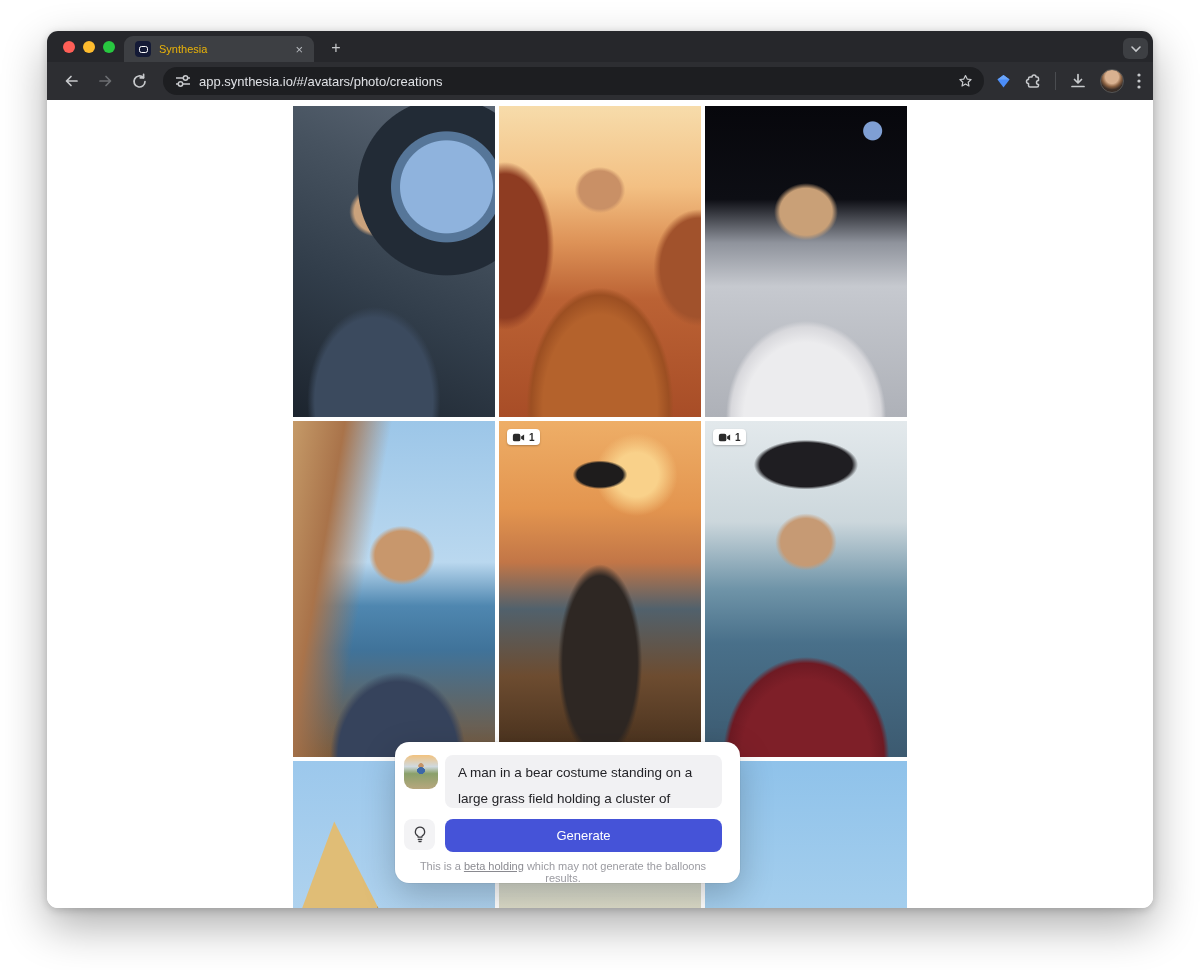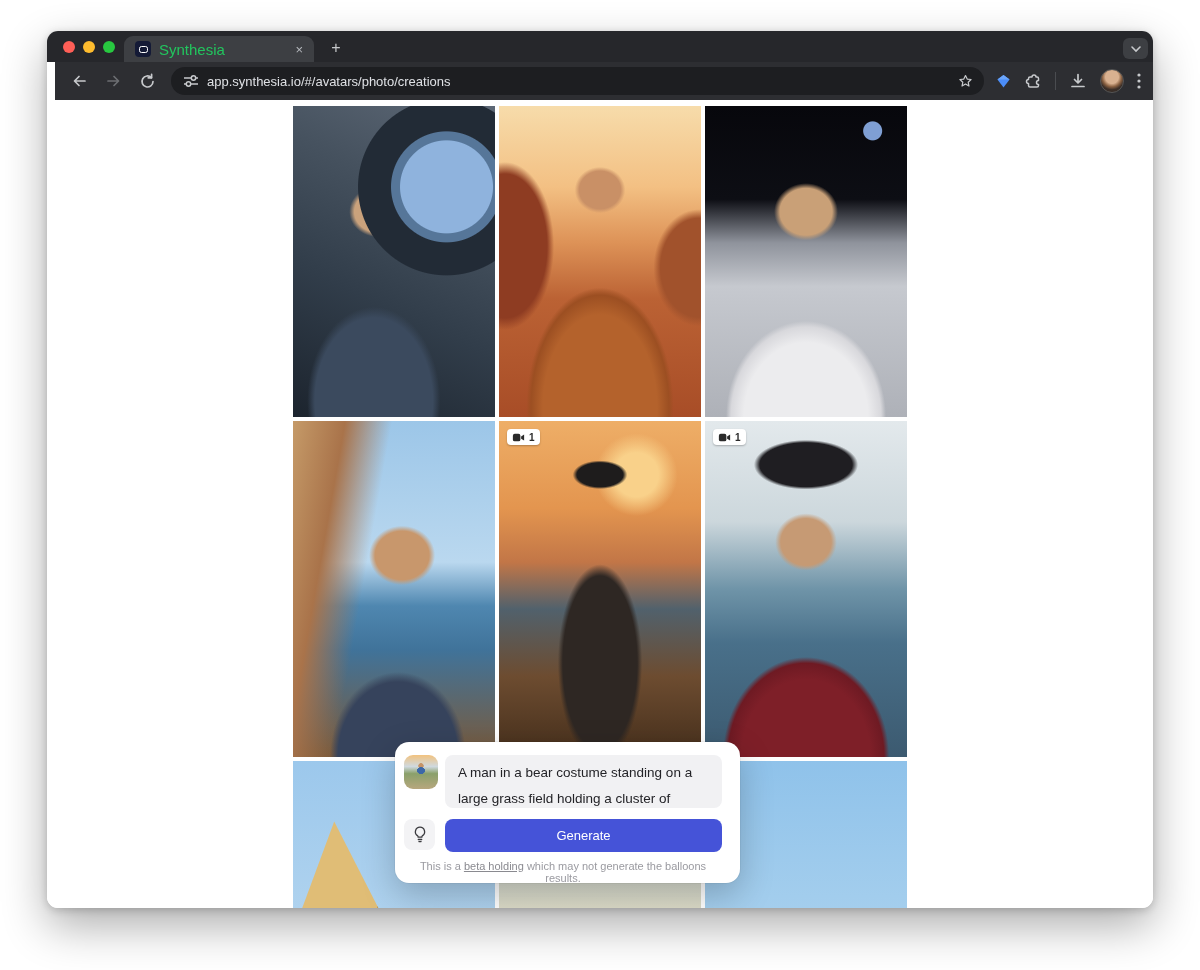--- a/index.html
+++ b/index.html
@@ -26,31 +26,31 @@
   .light.red{ background:#ff5f57; } .light.yellow{ background:#febc2e; } .light.green{ background:#28c840; }
 
   .tab {
     position:absolute; left:77px; bottom:0; width:190px; height:26px;
     background:#3d3f43; border-radius:9px 9px 0 0;
     display:flex; align-items:center; padding:0 8px 0 11px; gap:8px;
   }
   .favicon { width:16px; height:16px; border-radius:4px; background:#141a36;
     display:flex; align-items:center; justify-content:center; flex:none; }
   .favicon i { display:block; width:9px; height:7px; border:1.4px solid #fff; border-radius:2.5px; }
-  .tab-title { color:#22c55e; font-size:15px; flex:1; white-space:nowrap; overflow:hidden; }
+  .tab-title { color:#eab308; font-size:11px; flex:1; white-space:nowrap; overflow:hidden; }
   .tab-close { color:#b6b9be; font-size:13px; line-height:1; cursor:default; padding:1px 3px; border-radius:3px; }
   .newtab-btn { position:absolute; left:280px; top:8px; width:18px; height:18px; color:#c7c9cc;
     font-size:16px; line-height:17px; text-align:center; border-radius:4px; }
   .win-chevron { position:absolute; right:5px; top:7px; width:25px; height:21px; background:#3d3f43;
     border-radius:6px; display:flex; align-items:center; justify-content:center; }
 
   
   .toolbar {
     height:38px; background:#2d2e32; display:flex; align-items:center;
-    padding:0 12px 0 10px; gap:6px;margin-left:8px;
+    padding:0 12px 0 10px; gap:6px;
   }
   .nav-btn { width:28px; height:28px; border-radius:50%; display:flex; align-items:center; justify-content:center; flex:none; }
   .omnibox {
     flex:1; height:28px; background:#1d1e21; border-radius:14px; margin:0 6px 0 4px;
     display:flex; align-items:center; padding:0 10px 0 12px; gap:8px; min-width:0;
   }
   .url-text { color:#dfe1e5; font-size:13px; flex:1; white-space:nowrap; overflow:hidden; }
   .tool-right { display:flex; align-items:center; gap:13px; flex:none; }
   .divider-v { width:1px; height:18px; background:#4a4c50; }
   .avatar-btn { width:24px; height:24px; border-radius:50%; flex:none;

